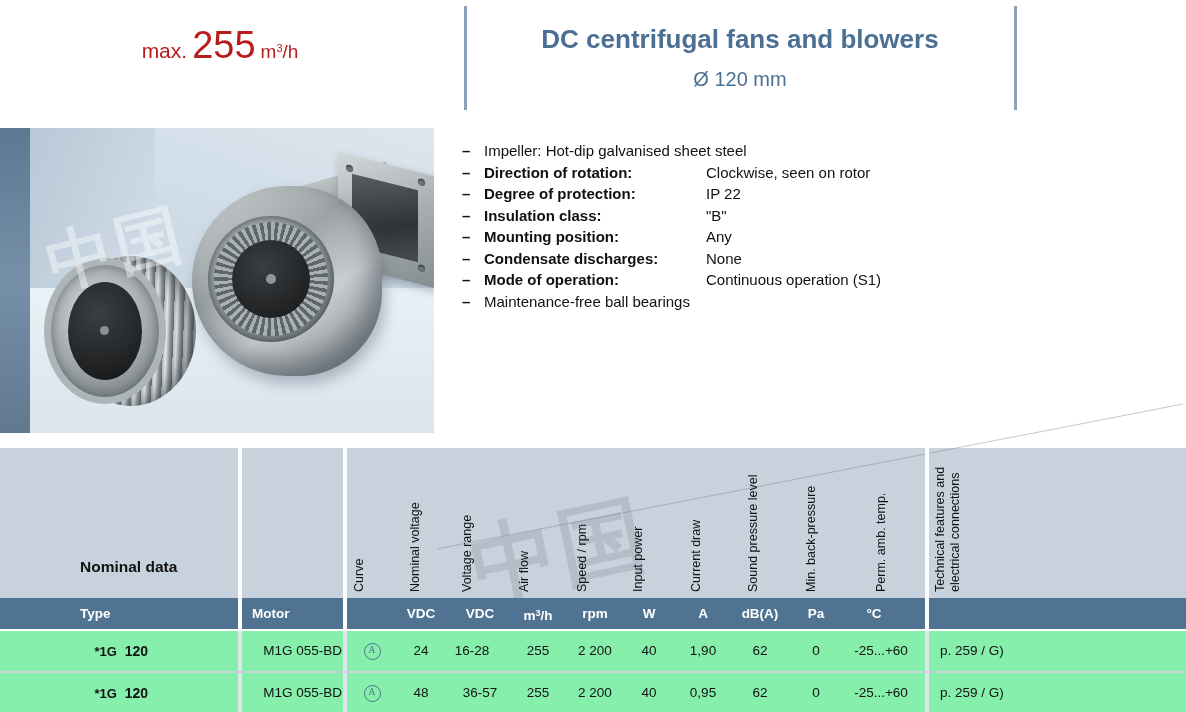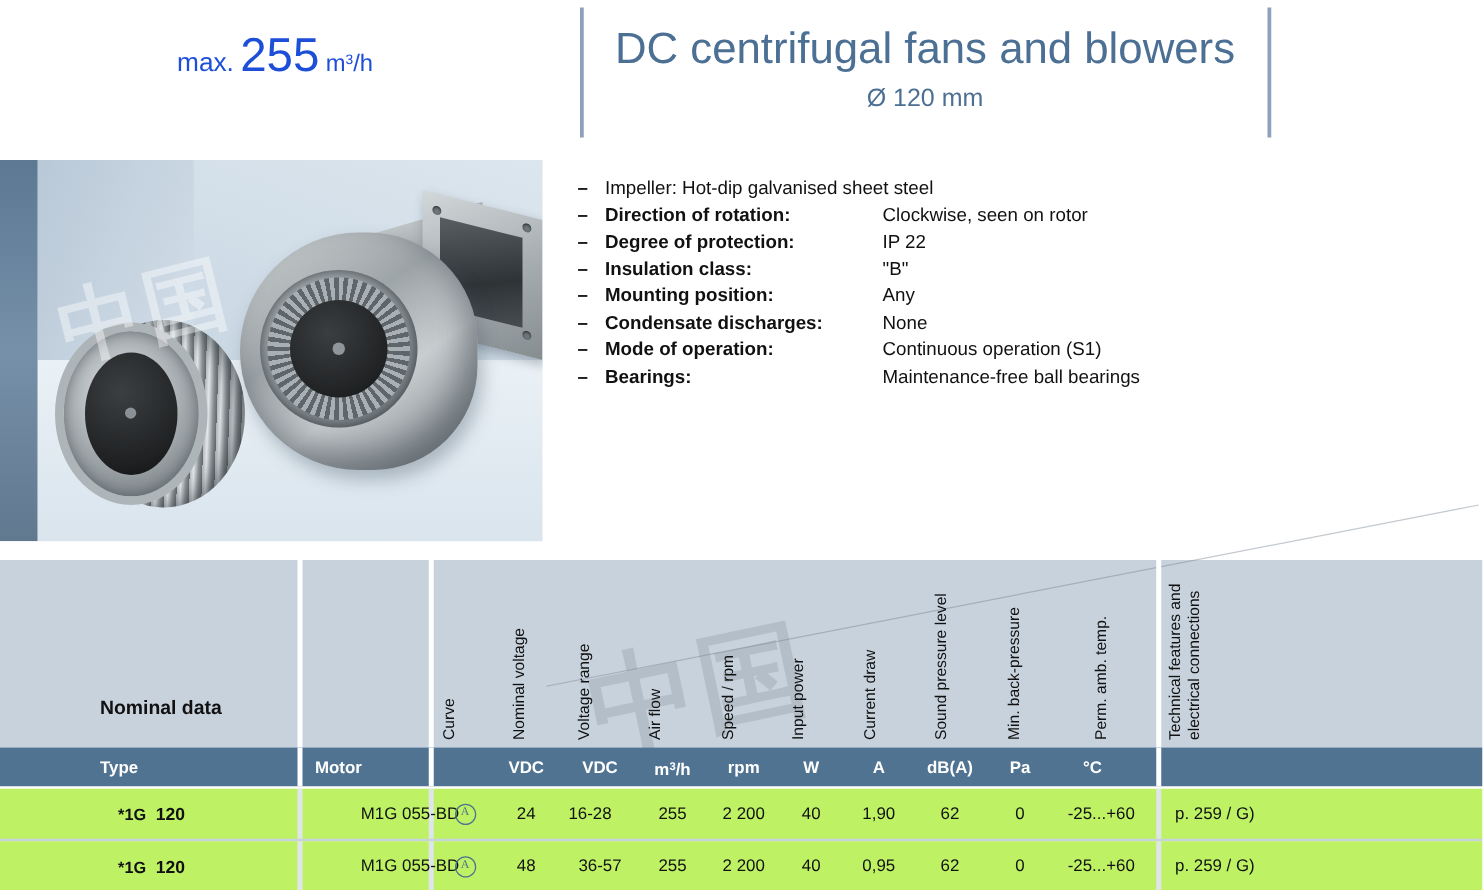--- a/index.html
+++ b/index.html
@@ -23,40 +23,40 @@
     position: absolute; top: 6px;
     width: 3px; height: 104px;
     background: #8ba2ba;
   }
   .hdr-divider.left  { left: 464px; }
   .hdr-divider.right { left: 1014px; }
 
   .maxflow {
     position: absolute; left: 0; top: 24px;
     width: 440px; text-align: center;
-    color: #1d4ed8; white-space: nowrap;
+    color: #b91c1c; white-space: nowrap;
   }
   .maxflow .mx-label {
     font-size: 21px; font-weight: 400; vertical-align: baseline;
   }
   .maxflow .mx-value {
     font-size: 38px; font-weight: 400; letter-spacing: 0px;
     padding: 0 5px; vertical-align: baseline;
   }
   .maxflow .mx-unit {
     font-size: 19px; font-weight: 400; vertical-align: baseline;
   }
   .maxflow .mx-unit sup { font-size: 11px; vertical-align: 6px; }
 
   .title-block {
     position: absolute; left: 466px; top: 18px;
     width: 548px; text-align: center;
   }
   .title-main {
-    font-size: 35px; font-weight: 400; color: #4c6f94;
+    font-size: 26px; font-weight: 700; color: #4c6f94;
     line-height: 42px; letter-spacing: 0px;
   }
   .title-sub {
     font-size: 20px; font-weight: 400; color: #4c6f94;
     line-height: 30px; margin-top: 4px;
   }
 
   
   .photo {
     position: absolute; left: 0; top: 128px;
@@ -239,37 +239,37 @@
   .unit-cell {
     position: absolute; top: 0; height: 31px; line-height: 31px;
     font-size: 13.5px; font-weight: 700; color: #ffffff;
     text-align: center;
   }
   .unit-cell.lead { text-align: left; }
   .unit-cell sup { font-size: 9px; vertical-align: 4px; }
 
   .tbl-row {
     position: absolute; left: 0; width: 1186px; height: 40px;
-    background: #bef264;
+    background: #86efac;
     border-bottom: 2px solid #c7d2dd;
   }
   .tbl-row .colgap {
     position: absolute; top: 0; width: 4px; height: 40px;
     background: #dfe5ec;
   }
   .cell {
     position: absolute; top: 0; height: 40px; line-height: 40px;
     font-size: 13.5px; color: #111; text-align: center;
     white-space: nowrap;
   }
   .cell.type {
     font-size: 14px; font-weight: 700; text-align: right;
   }
   .cell.type .tt-small { font-size: 13px; }
-  .cell.motor { text-align: center; font-size: 13.5px; margin-left: 32px; }
+  .cell.motor { text-align: right; font-size: 13.5px; }
   .cell.notes { text-align: left; font-size: 13.5px; }
   .curve-icon {
     display: inline-block;
     width: 15px; height: 15px; line-height: 13px;
     border: 1px solid #4f7390; border-radius: 50%;
     font-size: 9.5px; color: #4f7390; text-align: center;
     vertical-align: middle;
     font-family: "Liberation Serif", serif;
   }
   .tbl-watermark {
@@ -384,21 +384,20 @@
   <div class="spec-row">
     <div class="spec-dash">–</div>
     <div class="spec-label">Mode of operation:</div>
     <div class="spec-values">
       <div class="spec-value">Continuous operation (S1)</div>
     </div>
   </div>
 
   <div class="spec-row">
     <div class="spec-dash">–</div>
-    <div class="spec-label">Bearings:</div>
     <div class="spec-values">
       <div class="spec-value">Maintenance-free ball bearings</div>
     </div>
   </div>
 
 </div>
 
 <div class="table">
 
   <div class="tbl-rot-band">

